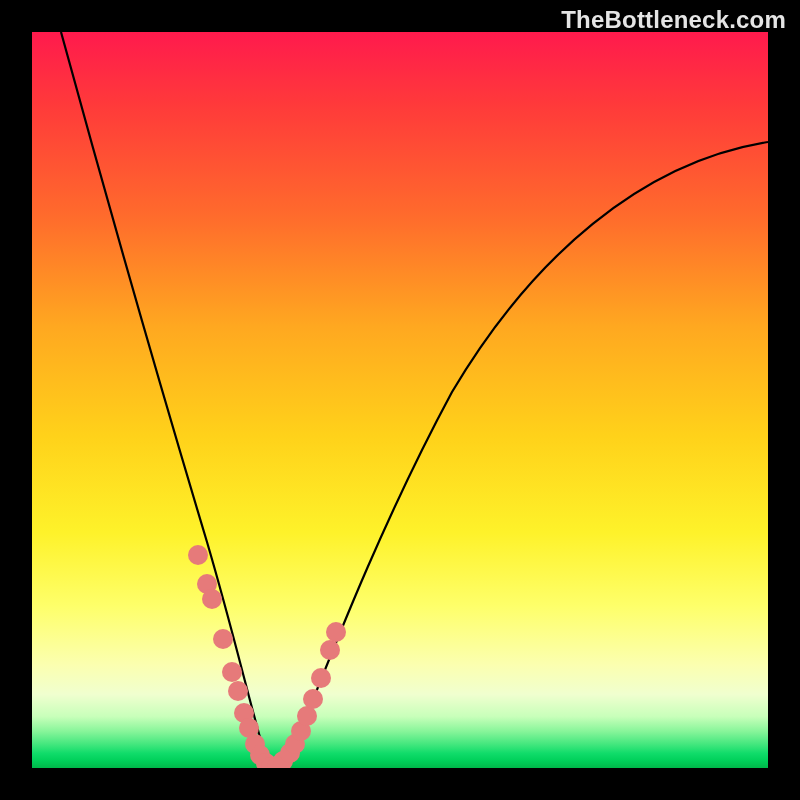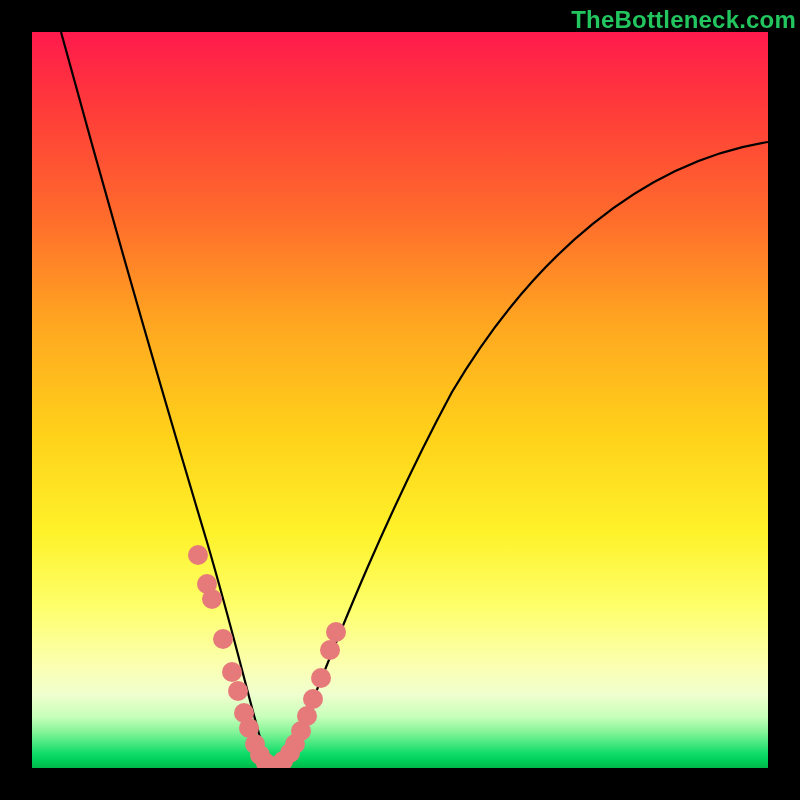--- a/index.html
+++ b/index.html
@@ -30,25 +30,25 @@
       #88f59a 95%,
       #3ae57a 97%,
       #10dc6a 98%,
       #00d05a 99%,
       #00b84a 100%
     );
   }
   .watermark {
     position: absolute;
     top: 6px;
-    right: 4px;
+    right: 14px;
     font-family: Arial, Helvetica, sans-serif;
     font-size: 24px;
     font-weight: 600;
-    color: #22c55e;
+    color: #e5e5e5;
     letter-spacing: 0.2px;
   }
   svg.curve {
     position: absolute;
     left: 0;
     top: 0;
     width: 736px;
     height: 736px;
   }
   .dot {

